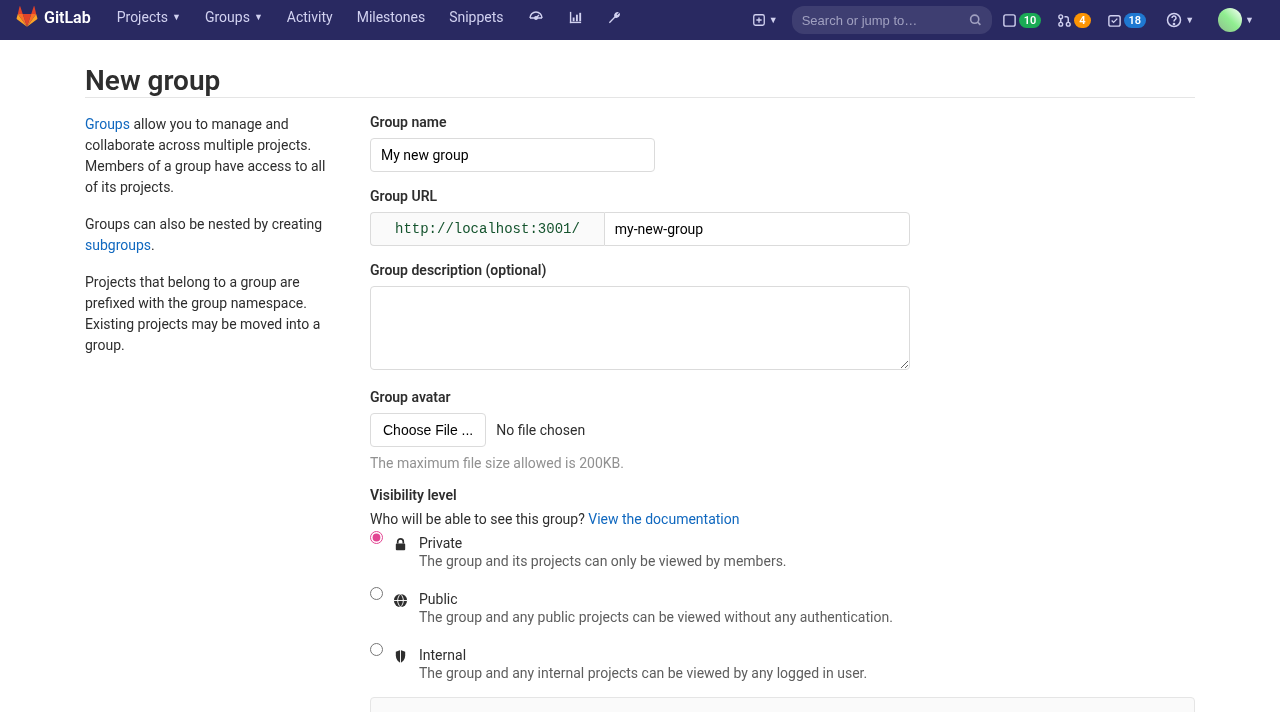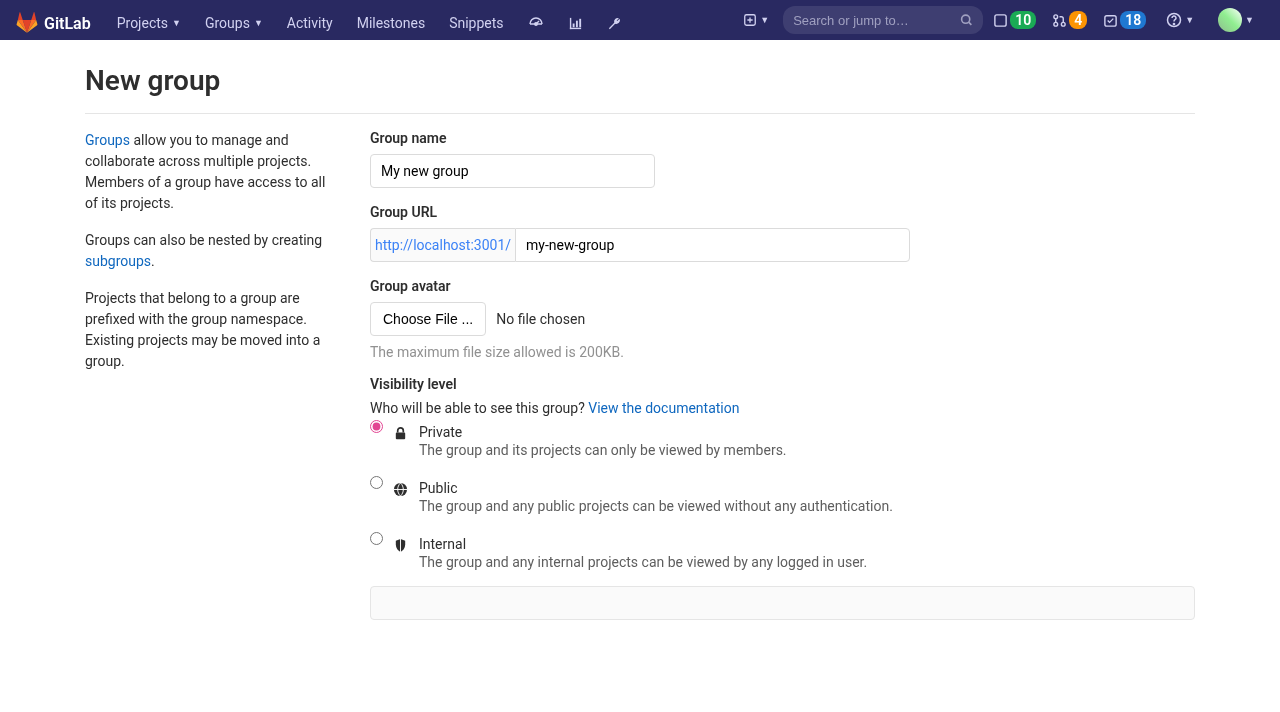--- a/index.html
+++ b/index.html
@@ -1,46 +1,46 @@
 <!DOCTYPE html>
 <html><head>
 <meta charset="utf-8">
 <style>
 * { box-sizing: border-box; margin: 0; padding: 0; }
 body { font-family: -apple-system, BlinkMacSystemFont, "Segoe UI", Roboto, sans-serif; font-size: 14px; color: #2e2e2e; background: #fff; }
-.navbar { background: #292961; height: 40px; display: flex; align-items: flex-start; padding: 0 16px; color: #fff; }
+.navbar { background: #292961; height: 40px; display: flex; align-items: flex-end; padding: 0 16px; color: #fff; }
 .navbar-left { display: flex; align-items: center; gap: 4px; }
 .logo { display: flex; align-items: center; gap: 6px; margin-right: 12px; }
 .logo-text { font-weight: 600; font-size: 16px; color: #fff; }
 .nav-item { padding: 0 10px; color: #d1d1f0; font-size: 14px; cursor: pointer; display: flex; align-items: center; gap: 4px; height: 46px; }
 .nav-icon { padding: 0 10px; cursor: pointer; display: flex; align-items: center; height: 40px; color: #d1d1f0; }
 .navbar-right { margin-left: auto; display: flex; align-items: center; gap: 4px; }
 .search-box { background: rgba(255,255,255,0.1); border-radius: 12px; padding: 8px 10px; height: 28px; display: flex; align-items: center; width: 200px; }
 .search-box input { background: transparent; border: none; color: #fff; outline: none; width: 100%; font-size: 13px; }
 .search-box input::placeholder { color: #a0a0c0; }
 .badge-item { display: flex; align-items: center; gap: 2px; padding: 0 6px; cursor: pointer; }
-.badge { font-size: 14px; padding: 1px 5px; border-radius: 8px; font-weight: 600; }
+.badge { font-size: 11px; padding: 1px 5px; border-radius: 8px; font-weight: 600; }
 .badge-green { background: #1aaa55; color: #fff; }
 .badge-orange { background: #fc9403; color: #fff; }
 .badge-blue { background: #1f78d1; color: #fff; }
 .avatar { width: 24px; height: 24px; border-radius: 50%; background: linear-gradient(45deg, #8fbc8f, #90ee90, #fff); }
 .container { max-width: 1110px; margin: 0 auto; padding: 24px 0; }
-.page-title { font-size: 28px; font-weight: 600; padding-bottom: 16px; border-bottom: 1px solid #e5e5e5; margin-bottom: 16px; }
+.page-title { font-size: 28px; font-weight: 600; border-bottom: 1px solid #e5e5e5; margin-bottom: 16px; }
 .content { display: flex; gap: 30px; }
 .sidebar-info { width: 255px; flex-shrink: 0; }
 .sidebar-info p { margin-bottom: 16px; line-height: 1.5; color: #2e2e2e; }
 .link { color: #1068bf; cursor: pointer; }
 .form-area { flex: 1; }
 .form-group { margin-bottom: 16px; }
 .form-label { font-weight: 600; display: block; margin-bottom: 8px; color: #2e2e2e; }
 .form-control { width: 100%; padding: 8px 10px; border: 1px solid #dbdbdb; border-radius: 4px; font-size: 14px; font-family: inherit; }
 .form-control.short { width: 285px; }
 textarea.form-control { height: 84px; resize: both; }
 .input-group { display: flex; width: 540px; }
-.input-prefix { background: #fafafa; border: 1px solid #dbdbdb; border-right: none; border-radius: 4px 0 0 4px; padding: 8px 4px; color: #3b82f6; }
+.input-prefix { background: #fafafa; border: 1px solid #dbdbdb; border-right: none; border-radius: 4px 0 0 4px; padding: 8px 24px; color: #14532d; font-family: Liberation Mono, monospace; }
 .input-group input { border-radius: 0 4px 4px 0; flex: 1; }
 .file-row { display: flex; align-items: center; gap: 10px; }
 .file-btn { border: 1px solid #dbdbdb; background: #fff; padding: 8px 12px; border-radius: 4px; cursor: pointer; font-size: 14px; }
 .help-text { color: #919191; margin-top: 8px; font-size: 14px; }
 .vis-intro { }
 .radio-option { display: flex; align-items: flex-start; gap: 10px; margin-bottom: 14px; }
 .radio-option input[type=radio] { margin-top: 4px; accent-color: #e24592; }
 .radio-body { display: flex; align-items: flex-start; gap: 10px; margin-top: 8px; }
 .radio-icon { width: 16px; margin-top: 2px; }
 .radio-text .radio-title { font-weight: 400; }
@@ -166,20 +166,24 @@
         <input class="form-control short" type="text" value="My new group" style="">
       </div>
       <div class="form-group">
         <label class="form-label">Group URL</label>
         <div class="input-group">
           <div class="input-prefix">http://localhost:3001/</div>
           <input class="form-control" type="text" value="my-new-group" style="">
         </div>
       </div>
       <div class="form-group">
+        <label class="form-label">Group description (optional)</label>
+        <textarea class="form-control" style="width: 540px;"></textarea>
+      </div>
+      <div class="form-group">
         <label class="form-label">Group avatar</label>
         <div class="file-row">
           <button class="file-btn">Choose File ...</button>
           <span>No file chosen</span>
         </div>
         <div class="help-text">The maximum file size allowed is 200KB.</div>
       </div>
       <div class="form-group">
         <label class="form-label">Visibility level</label>
         <div class="vis-intro"><span>Who will be able to see this group? </span><span class="link">View the documentation</span></div>

